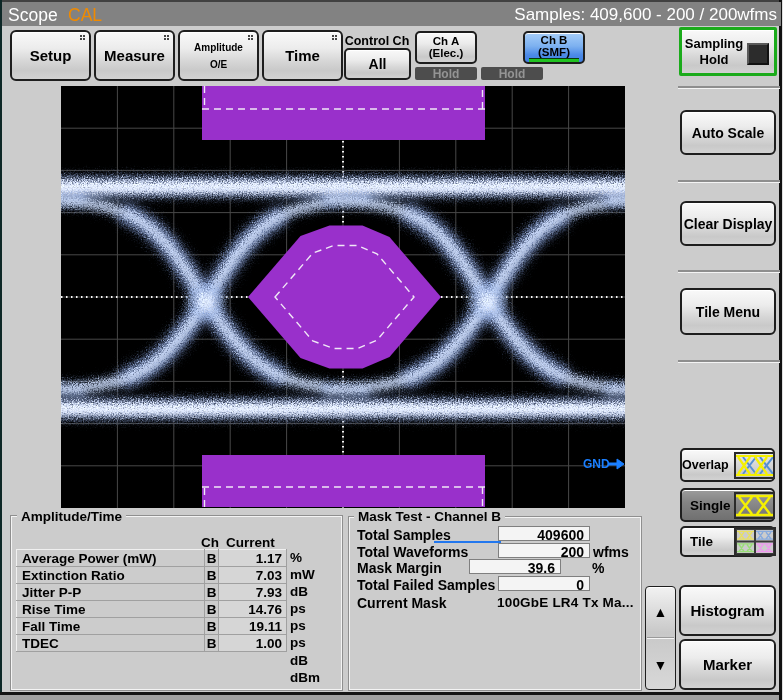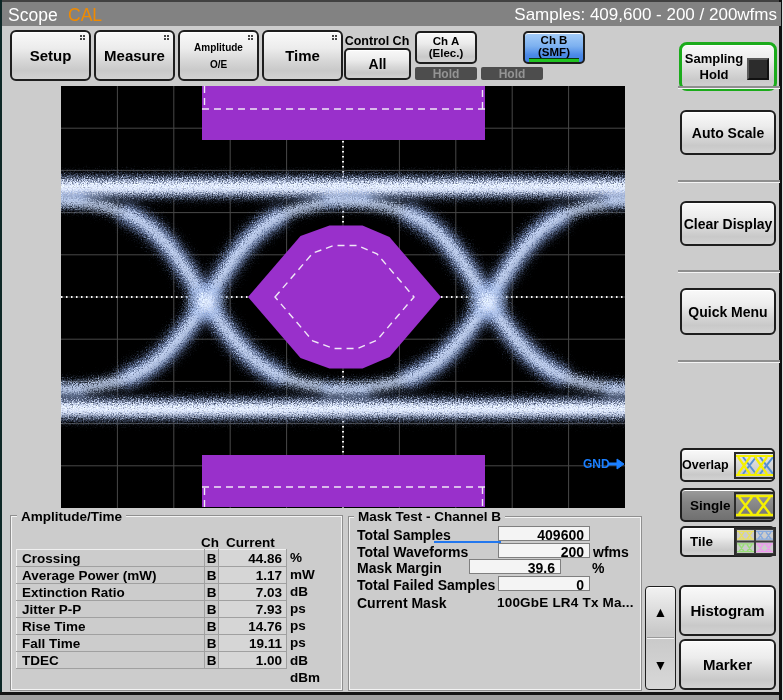--- a/index.html
+++ b/index.html
@@ -56,31 +56,31 @@
     <span style="width:100%;text-align:center;padding-top:2px;">Ch A<br>(Elec.)</span>
   </div>
 <div class="hold" style="left:415px;top:67px;width:62px;height:13px;">Hold</div>
 <div class="btn" style="left:481px;top:31px;width:62px;height:33px;font-size:11.5px;line-height:12px;border-radius:5px;
  background:linear-gradient(180deg,#a6cdf8 0%,#7db1f0 45%,#4c8ae6 75%,#3f7fe2 100%);align-items:flex-start;margin-left:42px;">
     <span style="width:100%;text-align:center;padding-top:1px;">Ch B<br>(SMF)</span>
  <div style="position:absolute;left:4px;bottom:0;width:50px;height:3.5px;background:#21c321;border-top:1px solid #0a3a0a;"></div>
 </div>
 <div class="hold" style="left:481px;top:67px;width:62px;height:13px;">Hold</div>
 
-<div class="btn" style="left:679px;top:42px;width:98px;height:49px;font-size:13px;line-height:16px;border:3px solid #1bab1b;border-radius:8px;justify-content:flex-start;">
+<div class="btn" style="left:679px;top:27px;width:98px;height:49px;font-size:13px;line-height:16px;border:3px solid #1bab1b;border-radius:2px;justify-content:flex-start;">
     <span style="width:64px;text-align:center;">Sampling<br>Hold</span>
  <div style="position:absolute;right:5px;top:13px;width:22px;height:22px;background:#2c2c2c;border-top:2px solid #5a5a5a;border-left:2px solid #5a5a5a;border-right:2px solid #111;border-bottom:2px solid #111;box-sizing:border-box;"></div>
 </div>
 
 <div class="sep" style="left:678px;top:86px;width:102px;"></div>
 <div class="btn" style="left:680px;top:110px;width:96px;height:45px;font-size:14px;">Auto Scale</div>
 <div class="sep" style="left:678px;top:180px;width:102px;"></div>
 <div class="btn" style="left:680px;top:201px;width:96px;height:45px;font-size:14px;">Clear Display</div>
 <div class="sep" style="left:678px;top:270px;width:102px;"></div>
-<div class="btn" style="left:680px;top:288px;width:96px;height:47px;font-size:14px;">Quick Menu</div>
+<div class="btn" style="left:680px;top:288px;width:96px;height:47px;font-size:14px;">Tile Menu</div>
 <div class="sep" style="left:678px;top:360px;width:102px;"></div>
 
 <div class="btn" style="left:680px;top:448px;width:95px;height:34px;font-size:12.5px;justify-content:flex-start;border-radius:5px;">Overlap</div>
 <div class="icon" style="left:734px;top:452px;width:41px;height:27px;background:linear-gradient(180deg,#e8e8e8,#c2c2c2);">
  <svg width="37" height="23" viewBox="0 0 37 23">
   <g stroke="#5590d4" stroke-width="2" fill="none">
    <path d="M7,3 L20,20 M20,3 L7,20 M24,3 L37,20 M37,3 L24,20"></path>
   </g>
   <g stroke="#f5f000" stroke-width="2.2" fill="none">
    <path d="M0,2 H37 M0,21 H37 M2,3 L14,20 M14,3 L2,20 M19,3 L31,20 M31,3 L19,20"></path>
@@ -127,25 +127,20 @@
 <div class="abs" style="left:226px;top:535px;font-weight:bold;font-size:13.5px;">Current</div>
 
 <div class="abs" style="left:16px;top:549px;">
 <table class="meas" style="width:271px;">
 <colgroup>
         <col style="width:189px">
         <col style="width:14px">
         <col style="width:68px">
       </colgroup>
 <tbody>
-        <tr>
-          <td>Crossing</td>
-          <td>B</td>
-          <td>44.86</td>
-        </tr>
 <tr>
           <td>Average Power (mW)</td>
           <td>B</td>
           <td>1.17</td>
         </tr>
 <tr>
           <td>Extinction Ratio</td>
           <td>B</td>
           <td>7.03</td>
         </tr>

